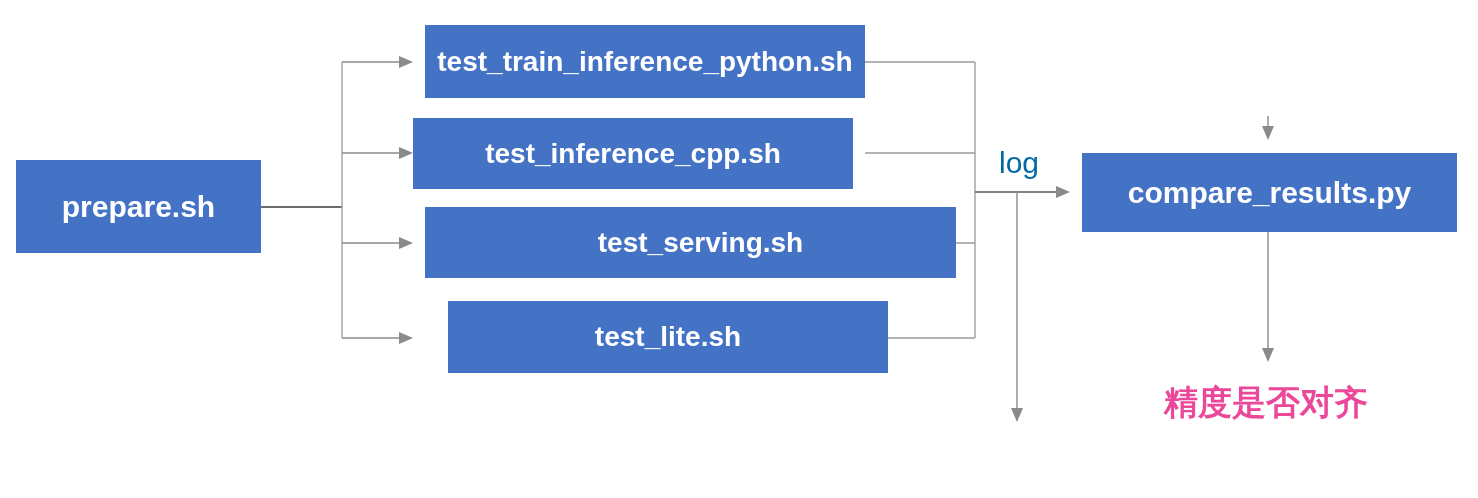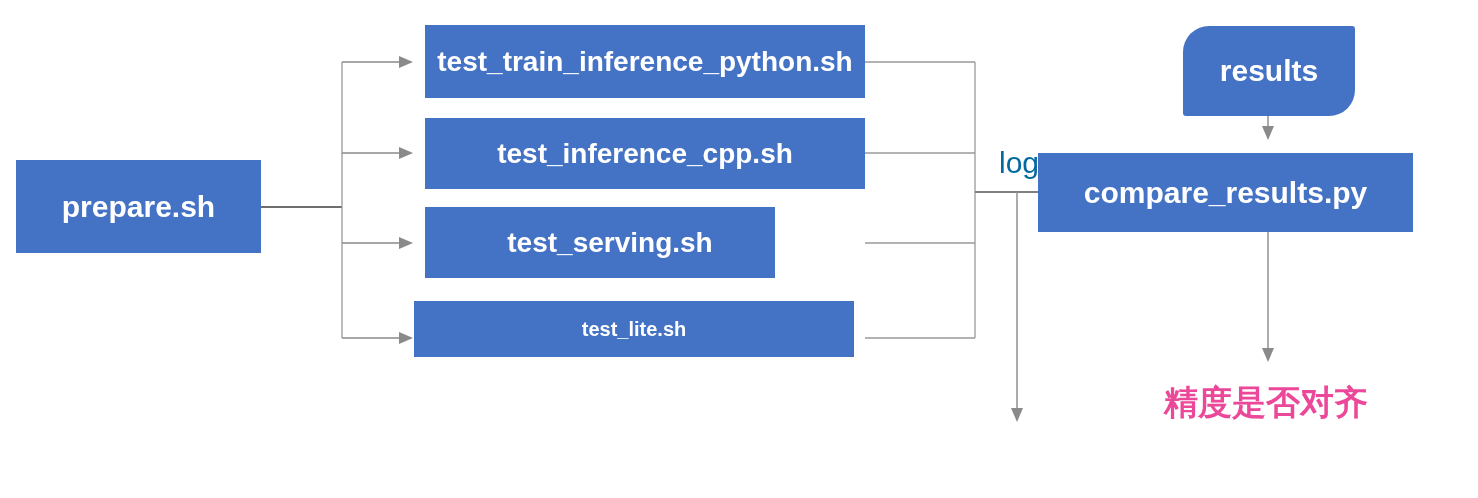--- a/index.html
+++ b/index.html
@@ -27,26 +27,26 @@
     color: #ffffff;
     display: flex;
     align-items: center;
     justify-content: center;
     text-align: center;
     font-weight: bold;
     box-sizing: border-box;
   }
   .node-prepare  { left: 16px;   top: 160px; width: 245px; height: 93px; font-size: 30px; }
   .node-test-0   { left: 425px;  top: 25px;  width: 440px; height: 73px; font-size: 28px; }
-  .node-test-1   { left: 425px;  top: 118px; width: 440px; height: 71px; font-size: 28px; }
-  .node-test-2   { left: 425px;  top: 207px; width: 350px; height: 71px; font-size: 28px; padding-left: 20px; }
-  .node-test-3   { left: 414px;  top: 301px; width: 440px; height: 56px; font-size: 20px; }
+  .node-test-1   { left: 413px;  top: 118px; width: 440px; height: 71px; font-size: 28px; }
+  .node-test-2   { left: 425px;  top: 207px; width: 531px; height: 71px; font-size: 28px; padding-left: 20px; }
+  .node-test-3   { left: 448px;  top: 301px; width: 440px; height: 72px; font-size: 28px; }
   .node-results  { left: 1183px; top: 26px;  width: 172px; height: 90px; font-size: 30px;
                    border-radius: 26px 3px 26px 3px; }
-  .node-compare  { left: 1038px; top: 153px; width: 375px; height: 79px; font-size: 30px; }
+  .node-compare  { left: 1082px; top: 153px; width: 375px; height: 79px; font-size: 30px; }
   .edge-label-log {
     position: absolute;
     left: 983px;
     top: 146px;
     width: 72px;
     text-align: center;
     font-size: 30px;
     color: #0369a1;
     font-weight: normal;
   }
@@ -107,23 +107,20 @@
   <div class="node node-test-1">
     <span>test_inference_cpp.sh</span>
   </div>
   <div class="node node-test-2">
     <span>test_serving.sh</span>
   </div>
   <div class="node node-test-3">
     <span>test_lite.sh</span>
   </div>
 
-  <div class="node node-results">
-    <span>results</span>
-  </div>
 
   <div class="node node-compare">
     <span>compare_results.py</span>
   </div>
 
   <div class="edge-label-log">log</div>
 
   <div class="annotation annotation-precision">精度是否对齐</div>
 
 </div>

